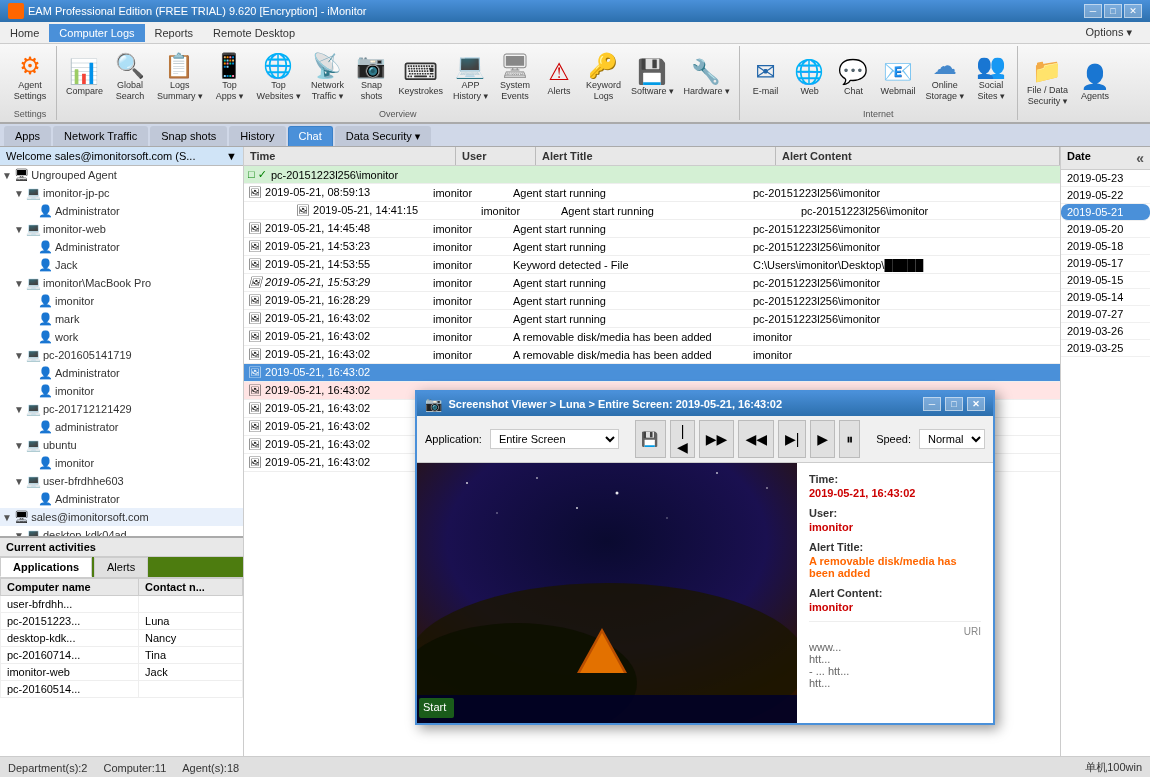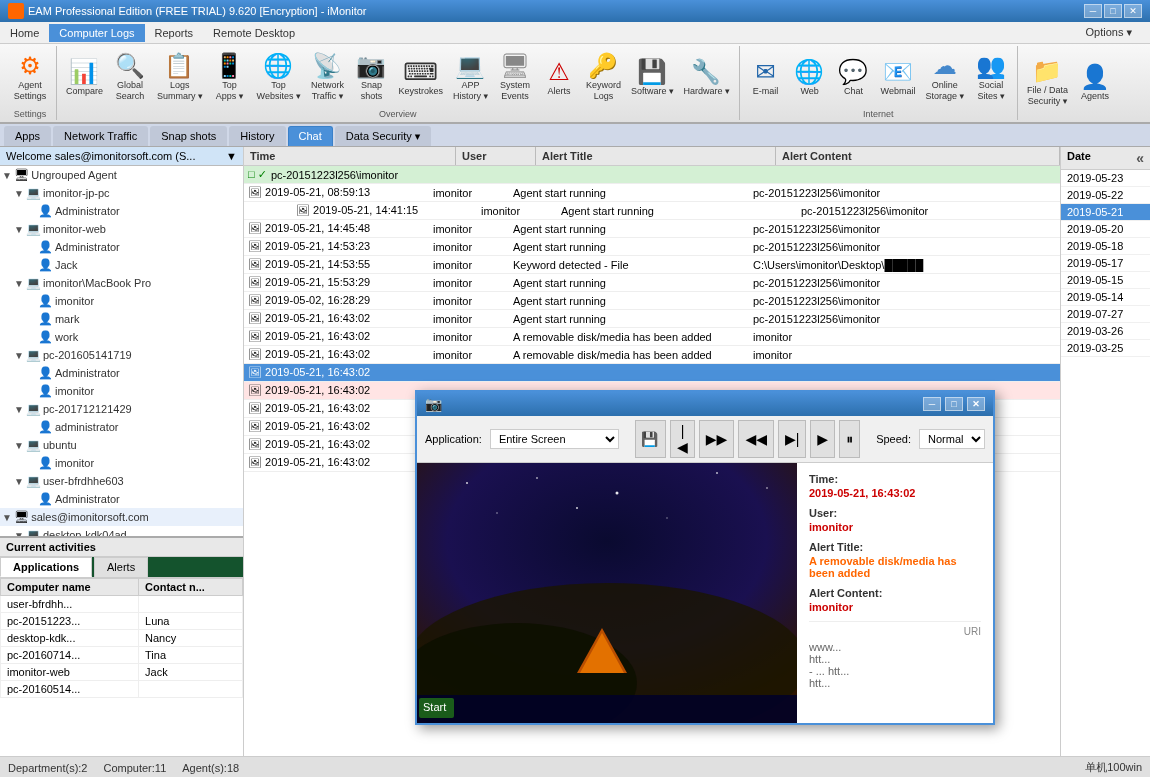--- a/index.html
+++ b/index.html
@@ -46,25 +46,25 @@
     .alert-row.active { background: #4a90d9; color: white; }
     .alert-row.green { background: #d4f0d4; }
     .alert-row.pink { background: #ffe4e4; }
     .alert-cell { padding: 1px 4px; overflow: hidden; text-overflow: ellipsis; white-space: nowrap; font-size: 11px; }
 
     
     .date-panel { width: 90px; background: white; border-left: 1px solid #ccc; display: flex; flex-direction: column; overflow: hidden; }
     .date-panel-header { background: #e8e8e8; border-bottom: 1px solid #ccc; padding: 3px 6px; font-weight: bold; display: flex; justify-content: space-between; }
     .date-nav { cursor: pointer; font-size: 14px; color: #555; }
     .date-item { padding: 2px 6px; font-size: 11px; cursor: pointer; border-bottom: 1px solid #f0f0f0; }
-    .date-item.active { background: #4a90d9; color: white; }
+    .date-item.active { background: #4a90d9; color: white; border-radius: 7px; }
 
     
     .bottom-section { height: 220px; border-top: 2px solid #aaa; background: white; display: flex; flex-direction: column; }
-    .bottom-tabs { display: flex; background: #14532d; border-bottom: 1px solid #ccc; }
+    .bottom-tabs { display: flex; background: #4d7c0f; border-bottom: 1px solid #ccc; }
     .bottom-tab { padding: 3px 12px; cursor: pointer; font-size: 11px; border: 1px solid #ccc; border-bottom: none; margin-right: 2px; background: #e0e0e0; }
     .bottom-tab.active { background: white; border-bottom: 1px solid white; font-weight: bold; }
     .bottom-table { flex: 1; overflow-y: auto; }
     .bottom-table table { width: 100%; border-collapse: collapse; }
     .bottom-table th { background: #e8e8e8; border: 1px solid #ccc; padding: 2px 6px; text-align: left; font-size: 11px; }
     .bottom-table td { border: 1px solid #eee; padding: 2px 6px; font-size: 11px; }
 
     
     .statusbar { background: #e0e0e0; border-top: 1px solid #ccc; height: 22px; display: flex; align-items: center; padding: 0 8px; font-size: 11px; color: #333; }
     .statusbar-item { margin-right: 16px; }
@@ -509,27 +509,27 @@
         <div class="alert-cell" style="width:240px;">Agent start running</div>
         <div class="alert-cell" style="flex:1;">pc-20151223l256\imonitor</div>
       </div>
       <div class="alert-row">
         <div class="alert-cell" style="width:185px;">🖼 2019-05-21,  14:53:55</div>
         <div class="alert-cell" style="width:80px;">imonitor</div>
         <div class="alert-cell" style="width:240px;">Keyword detected - File</div>
         <div class="alert-cell" style="flex:1;">C:\Users\imonitor\Desktop\█████</div>
       </div>
       <div class="alert-row">
-        <div class="alert-cell" style="width:185px;">🖼 2019-05-21,  15:53:29</div>
+        <div class="alert-cell" style="width:185px;font-style:italic;">🖼 2019-05-21,  15:53:29</div>
         <div class="alert-cell" style="width:80px;">imonitor</div>
         <div class="alert-cell" style="width:240px;">Agent start running</div>
         <div class="alert-cell" style="flex:1;">pc-20151223l256\imonitor</div>
       </div>
       <div class="alert-row">
-        <div class="alert-cell" style="width:185px;">🖼 2019-05-02,  16:28:29</div>
+        <div class="alert-cell" style="width:185px;">🖼 2019-05-21,  16:28:29</div>
         <div class="alert-cell" style="width:80px;">imonitor</div>
         <div class="alert-cell" style="width:240px;">Agent start running</div>
         <div class="alert-cell" style="flex:1;">pc-20151223l256\imonitor</div>
       </div>
       <div class="alert-row">
         <div class="alert-cell" style="width:185px;">🖼 2019-05-21,  16:43:02</div>
         <div class="alert-cell" style="width:80px;">imonitor</div>
         <div class="alert-cell" style="width:240px;">Agent start running</div>
         <div class="alert-cell" style="flex:1;">pc-20151223l256\imonitor</div>
       </div>
@@ -608,20 +608,21 @@
   <span class="statusbar-item">Computer:11</span>
   <span class="statusbar-item">Agent(s):18</span>
   <span style="margin-left:auto;">单机100win</span>
 </div>
 
 <div style="position:fixed; top:0; left:0; right:0; bottom:0; pointer-events:none; z-index:100;">
   <div class="modal" style="pointer-events:all;">
     <div class="modal-titlebar">
       <div class="modal-title-left">
         <span class="modal-title-icon">📷</span>
+        <span>Screenshot Viewer &gt; Luna &gt; Entire Screen: 2019-05-21, 16:43:02</span>
       </div>
       <div class="modal-btns">
         <div class="modal-btn">─</div>
         <div class="modal-btn">□</div>
         <div class="modal-btn">✕</div>
       </div>
     </div>
     <div class="modal-toolbar">
       <span>Application:</span>
       <select class="modal-select">

